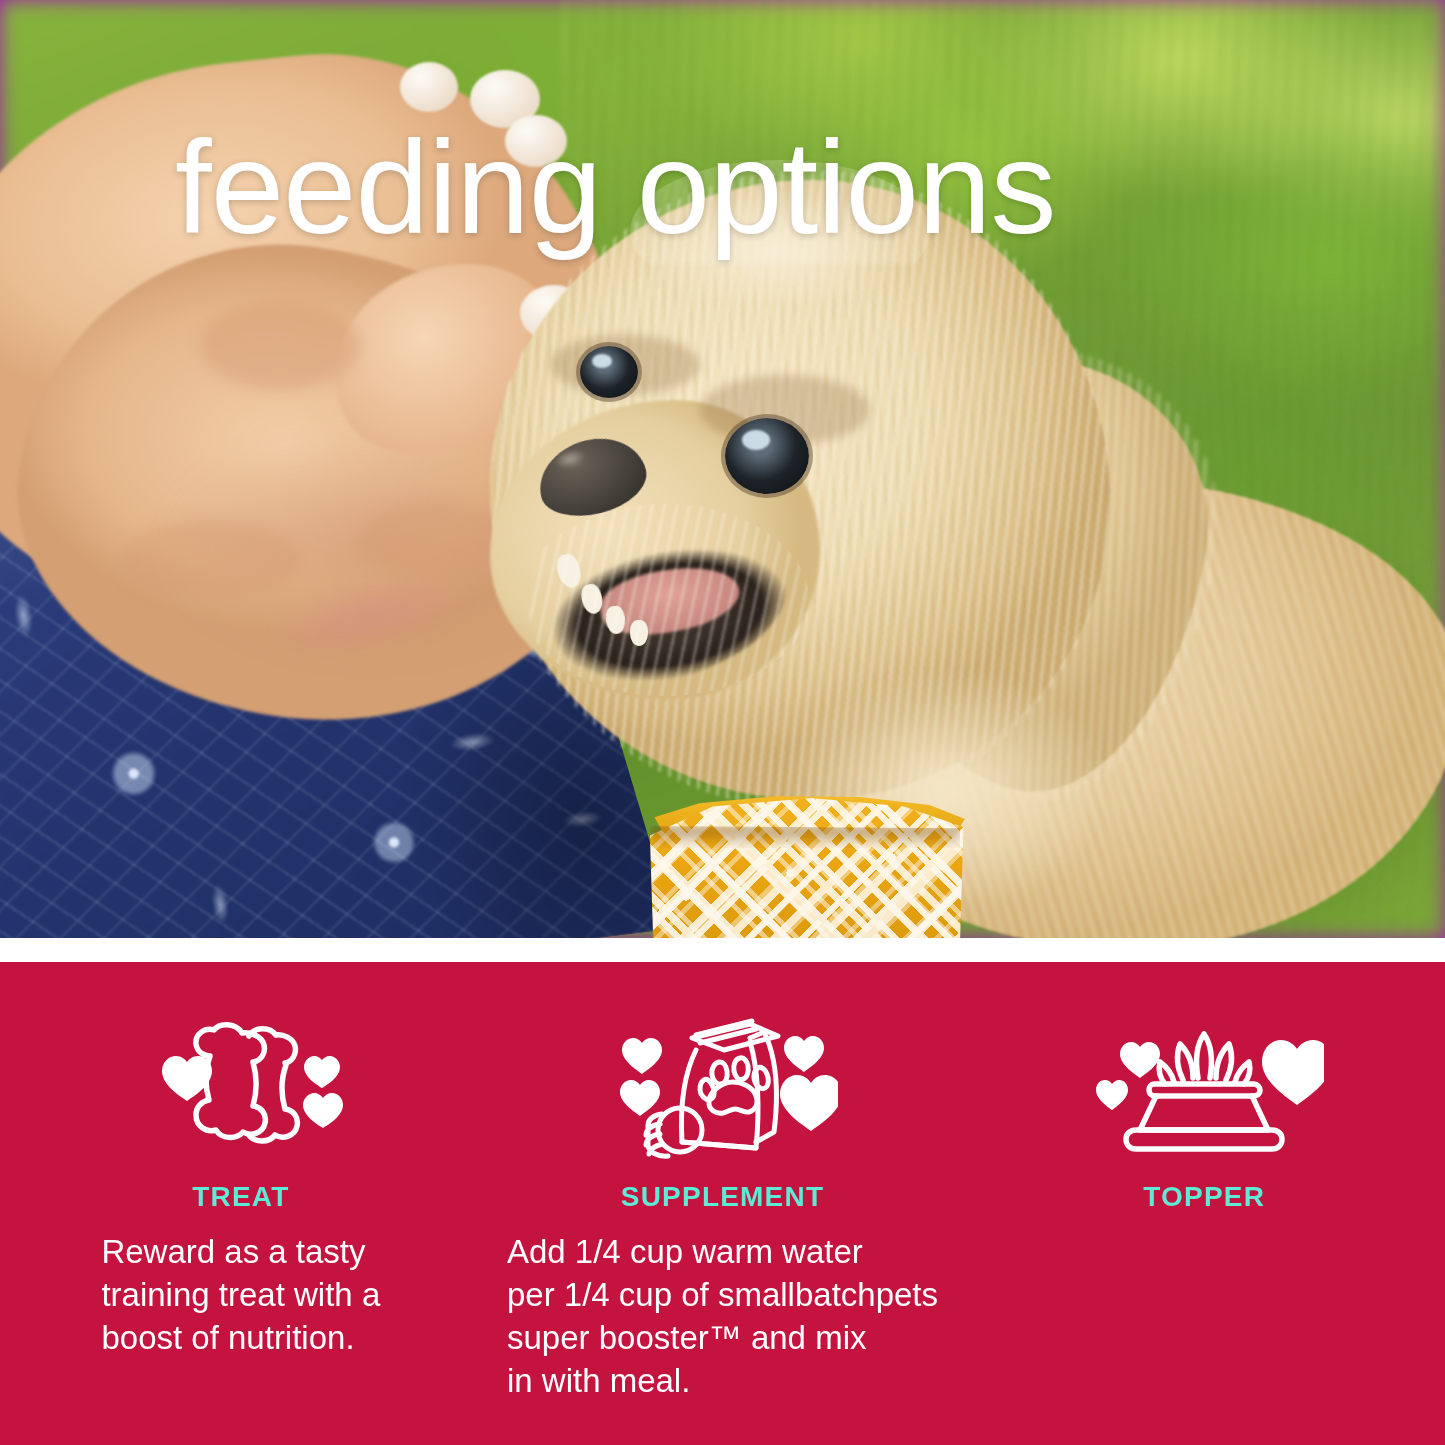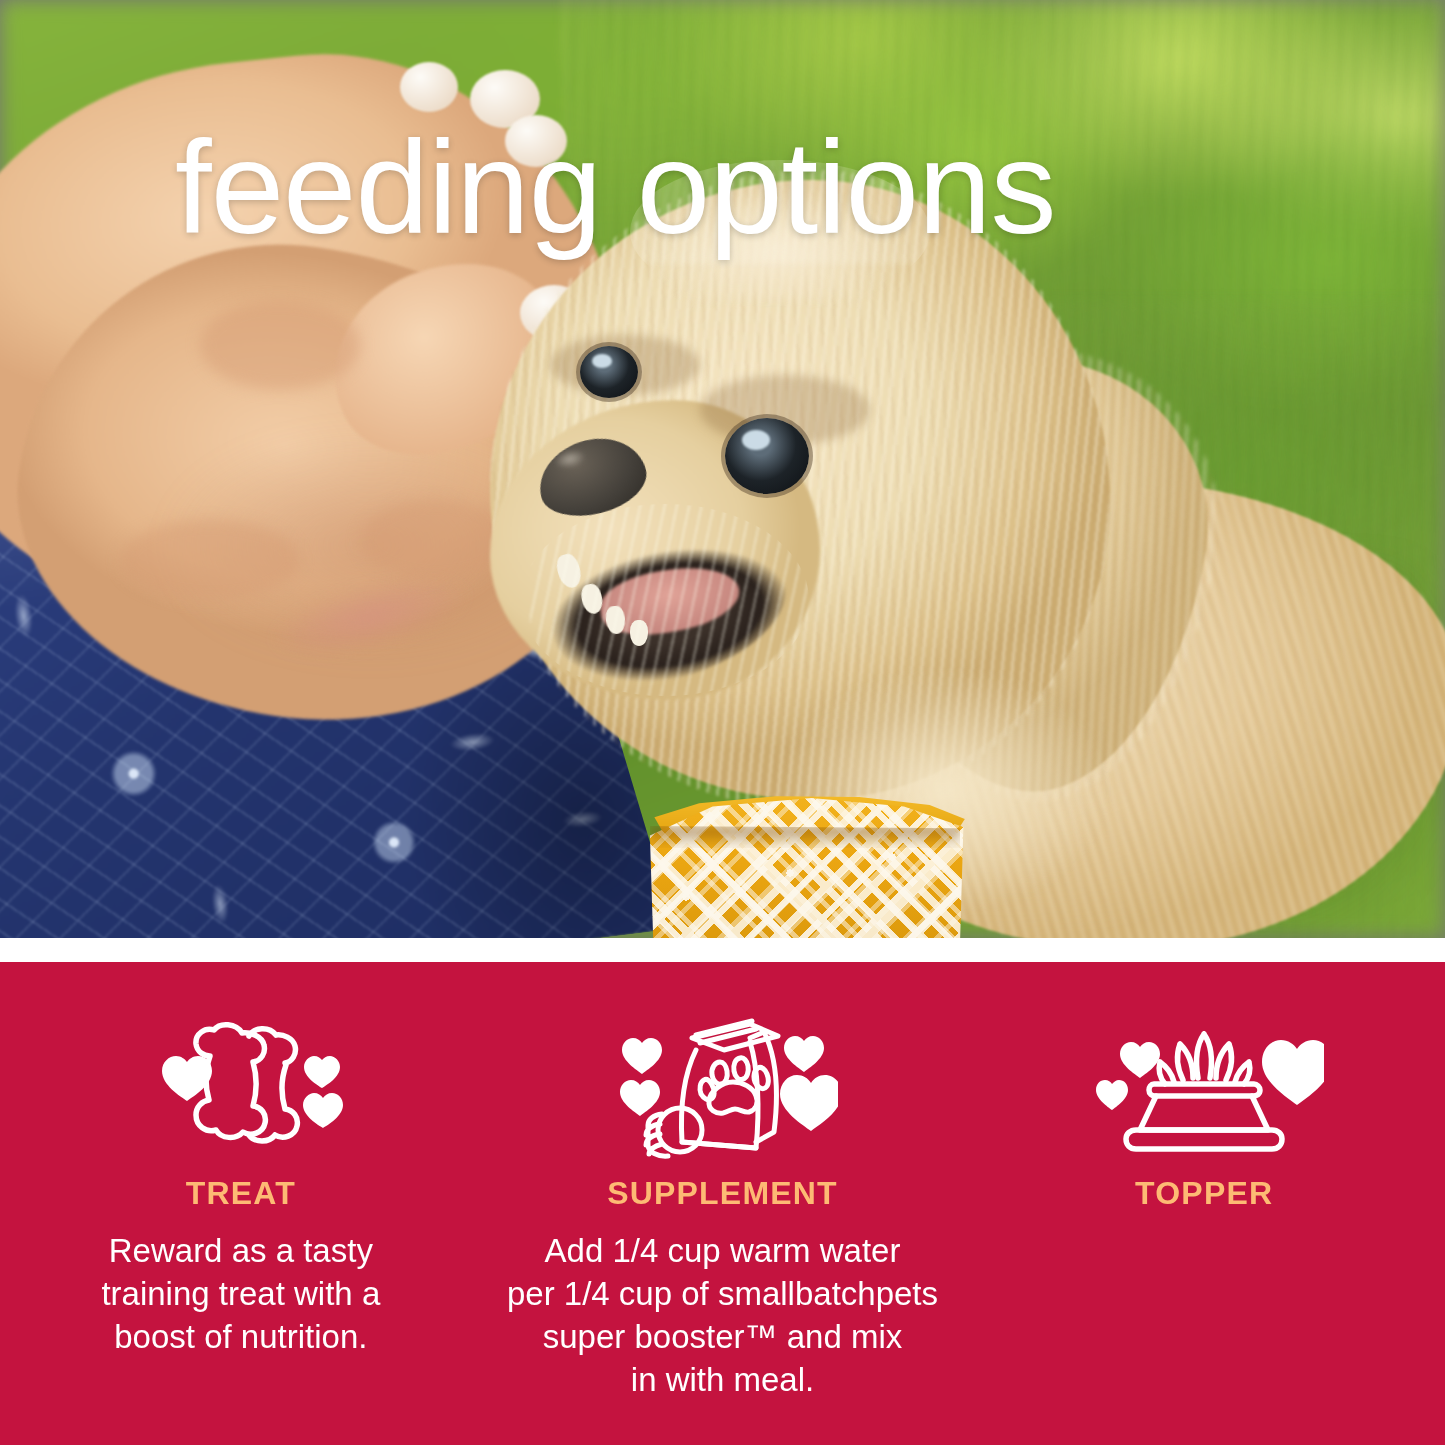--- a/index.html
+++ b/index.html
@@ -9,21 +9,21 @@
     font-family:"Liberation Sans", sans-serif;
     overflow:hidden;
     position:relative;
   }
 
   
   .hero {
     position:absolute; left:0; top:0;
     width:1445px; height:938px;
     overflow:hidden;
-    background:#737373;
+    background:#a21caf;
   }
 
   
   .grass {
     position:absolute; inset:0;
     background:
       radial-gradient(ellipse 300px 200px at 1180px 60px, rgba(196,222,96,.95), rgba(196,222,96,0) 70%),
       radial-gradient(ellipse 260px 180px at 980px 150px, rgba(150,200,60,.9), rgba(150,200,60,0) 70%),
       radial-gradient(ellipse 340px 220px at 1330px 260px, rgba(120,180,50,.9), rgba(120,180,50,0) 70%),
       radial-gradient(ellipse 300px 200px at 860px 40px, rgba(170,205,70,.85), rgba(170,205,70,0) 70%),
@@ -314,27 +314,28 @@
     background:#c4133f;
     display:flex;
   }
   .col {
     flex:1 1 0;
     display:flex; flex-direction:column; align-items:center;
     padding-top:48px;
   }
   .icon-wrap { height:165px; display:flex; align-items:center; justify-content:center; }
   .col-title {
-    font-size:32px; font-weight:bold; color:#fdba74;
+    margin-top:6px;
+    font-size:28px; font-weight:bold; color:#5eead4;
     letter-spacing:1.2px;
   }
   .col-desc {
     margin-top:18px;
     font-size:33px; line-height:1.30; color:#ffffff;
-    text-align:center; font-weight:400;
+    font-weight:400;
     max-width:92%;
     white-space:pre-line;
   }
 </style>
 </head>
 <body>
 
 <div class="hero">
 
   <div class="grass"></div>

